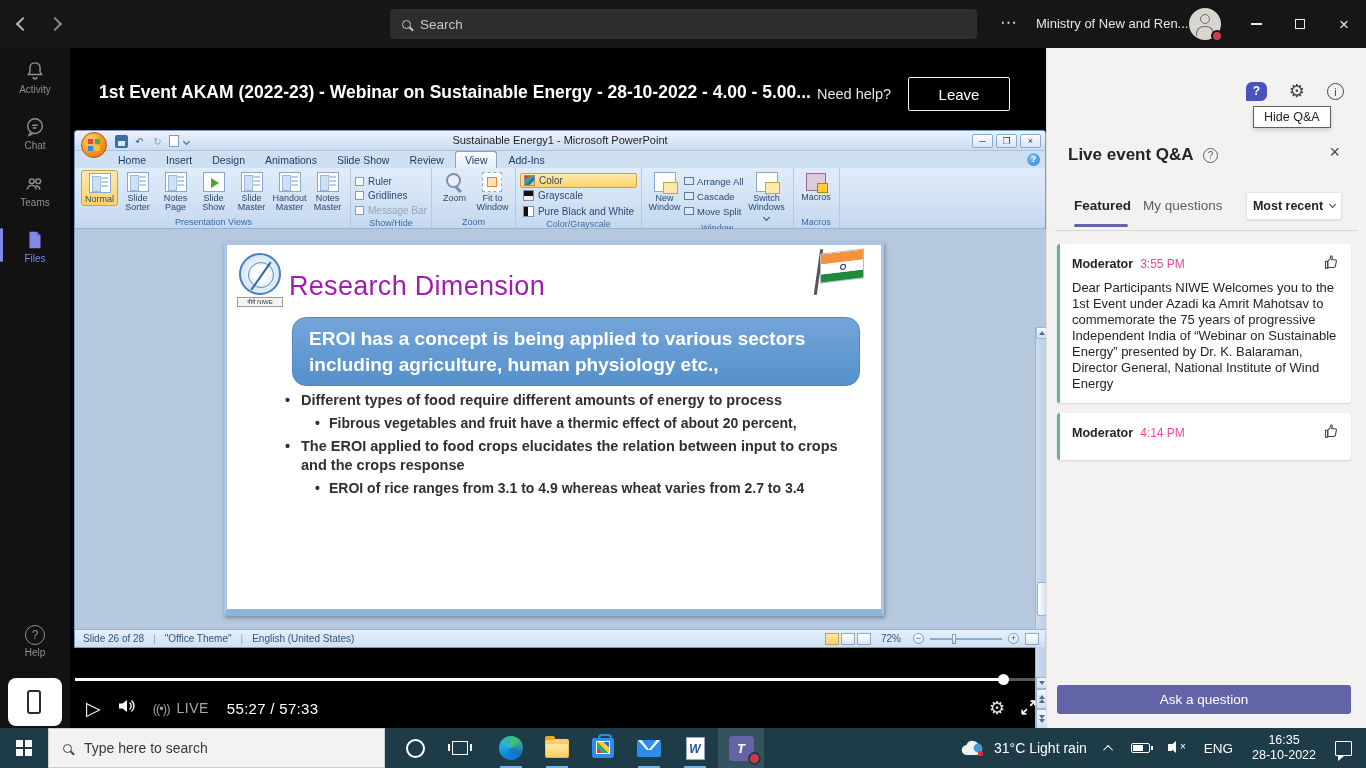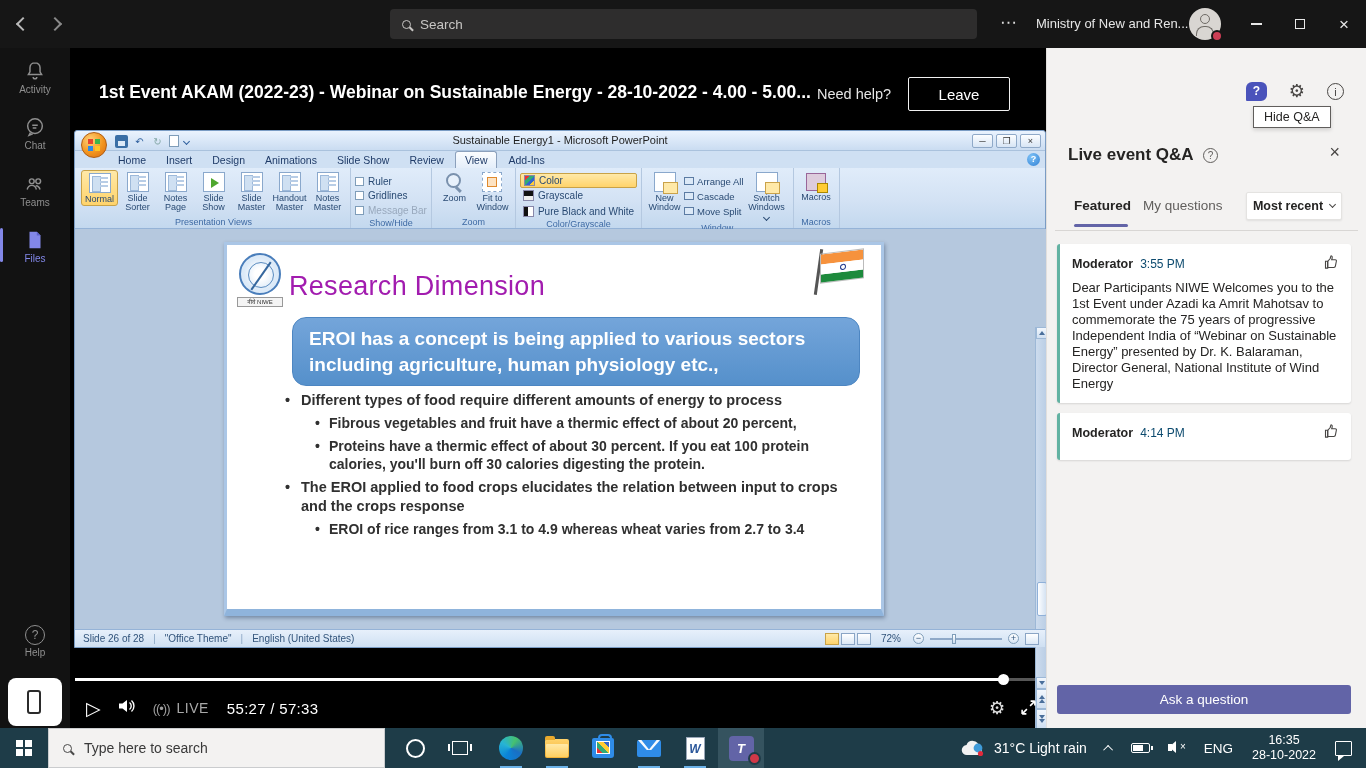--- a/index.html
+++ b/index.html
@@ -153,21 +153,21 @@
   #qahelp{position:absolute;top:100px;left:156px;width:15px;height:15px;border:1.4px solid #605e5c;border-radius:50%;font-size:10px;text-align:center;line-height:14px;color:#605e5c;}
   #qaclose{position:absolute;top:94px;right:26px;font-size:18px;color:#484644;}
   #tabFeat{position:absolute;top:150px;left:27px;font-size:13.5px;font-weight:600;}
   #tabMyQ{position:absolute;top:150px;left:96px;font-size:13.5px;color:#605e5c;}
   #tabline{position:absolute;top:176px;left:27px;width:54px;height:3px;background:#6264a7;border-radius:2px;}
   #sortbox{position:absolute;top:144px;right:24px;width:96px;height:28px;background:#fff;border:1px solid #e4e3e1;border-radius:2px;display:flex;align-items:center;justify-content:center;gap:7px;font-size:12.5px;font-weight:600;box-shadow:0 1px 2px rgba(0,0,0,.08);}
   #qadivider{position:absolute;top:182px;left:8px;right:8px;height:1px;background:#d8d6d4;}
   .qcard{position:absolute;left:10px;width:294px;background:#fff;border-left:3px solid #62b2a2;border-radius:3px;box-shadow:0 1px 2px rgba(0,0,0,.12);padding:10px 12px 11px;}
   .qhead{display:flex;align-items:center;margin-bottom:6px;}
   .qauthor{font-size:12.5px;font-weight:700;}
-  .qtime{font-size:12px;color:#0c4a6e;margin-left:7px;}
+  .qtime{font-size:12px;color:#ec4899;margin-left:7px;}
   .qthumb{margin-left:auto;}
   .qbody{font-size:13px;line-height:16px;}
   #askbtn{position:absolute;left:10px;top:637px;width:294px;height:29px;background:#6264a7;border-radius:3px;color:#fff;font-size:13.5px;display:flex;align-items:center;justify-content:center;}
 
   
   #task{position:absolute;left:0;top:728px;width:1366px;height:40px;background:#1e3c48;display:flex;align-items:center;z-index:20;}
   #startbtn{width:48px;height:40px;display:flex;align-items:center;justify-content:center;}
   .winlogo{display:grid;grid-template-columns:7px 7px;grid-template-rows:7px 7px;gap:1.5px;}
   .winlogo span{background:#fff;}
   #tsearchbox{width:337px;height:40px;background:#f3f2f1;border:1px solid #caccce;display:flex;align-items:center;gap:12px;padding-left:14px;font-size:14px;color:#393939;}
@@ -415,21 +415,20 @@
               <div class="s2">
                 <i class="chakra"></i>
               </div>
               <div class="s3"></div>
             </div>
         </div>
         <div id="callout">EROI has a concept is being applied to various sectors including agriculture, human physiology etc.,</div>
         <div id="bullets">
           <div class="b1">Different types of food require different amounts of energy to process</div>
           <div class="b2">Fibrous vegetables and fruit have a thermic effect of about 20 percent,</div>
-          <div class="b2">Proteins have a thermic effect of about 30 percent. If you eat 100 protein calories, you'll burn off 30 calories digesting the protein.</div>
           <div class="b1">The EROI applied to food crops elucidates the relation between input to crops and the crops response</div>
           <div class="b2">EROI of rice ranges from 3.1 to 4.9 whereas wheat varies from 2.7 to 3.4</div>
         </div>
       </div>
       <div id="vscroll">
         <div class="scrbtn">
             <i class="tri up"></i>
           </div>
         <div id="vthumb"></div>
         <div class="scrbtn" style="position:absolute;bottom:40px">

